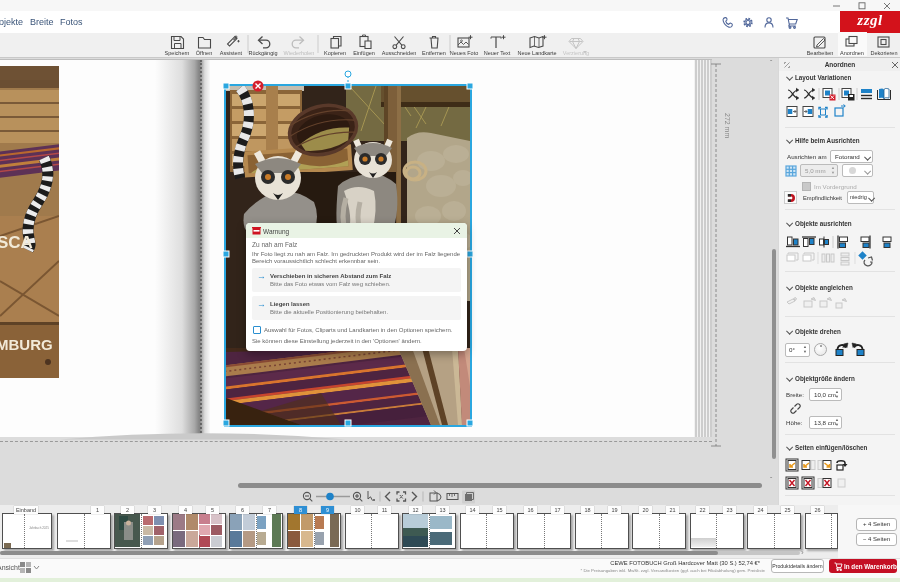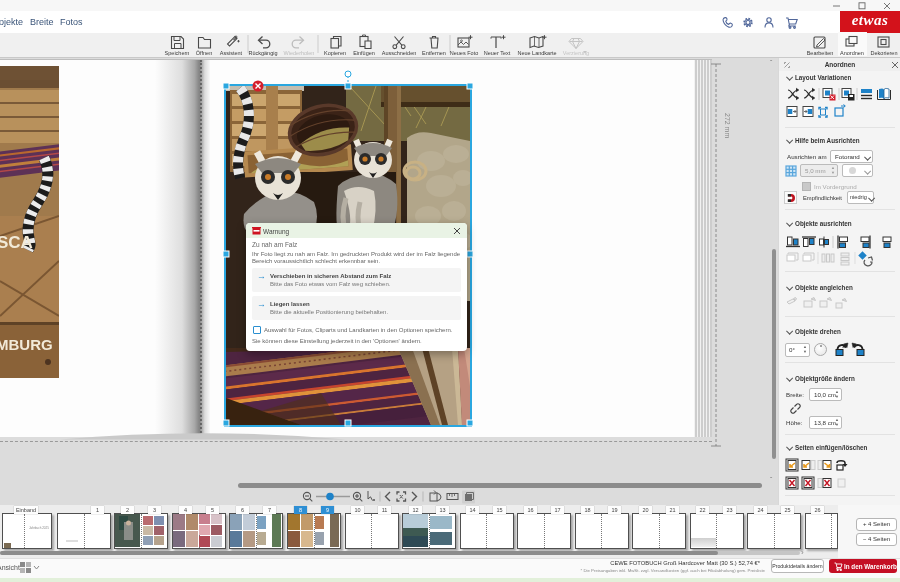--- a/index.html
+++ b/index.html
@@ -31,21 +31,21 @@
     <circle cx="30" cy="6.5" r="3.2" stroke-width="0.8"></circle>
     <circle cx="51" cy="4" r="2.2"></circle>
     <path d="M47 11.5 c0 -3 1.7 -4.6 4 -4.6 c2.3 0 4 1.6 4 4.6"></path>
     <path d="M68 2 h2 l1.2 6 h6.5 l1.5 -4.5 h-8.5 M71.5 8 l-0.7 2 h7"></path>
     <circle cx="72" cy="11.5" r="0.9"></circle>
     <circle cx="76.5" cy="11.5" r="0.9"></circle>
   </g>
 </svg>
 
 <div class="abs" style="left:840px;top:11px;width:60px;height:22px;background:#d3121b;"></div>
-<div class="abs" style="left:840px;top:12px;width:60px;text-align:center;color:#fff;font-size:15px;font-style:italic;font-weight:bold;font-family:'Liberation Serif',serif;letter-spacing:0.5px;">etwas</div>
+<div class="abs" style="left:840px;top:12px;width:60px;text-align:center;color:#fff;font-size:15px;font-style:italic;font-weight:bold;font-family:'Liberation Serif',serif;letter-spacing:0.5px;">zzgl</div>
 
 <div class="abs" style="left:0;top:33px;width:900px;height:25px;background:#f0f0f0;border-bottom:1px solid #c9c9c9;box-sizing:border-box;"></div>
 <svg class="abs" style="left:0;top:32px;" width="900" height="24" viewBox="0 0 900 24">
   <g stroke="#4a4a4a" stroke-width="1.1" fill="none">
 
     <path d="M171.5 4.5 h9.5 l2.5 2.5 v9.5 h-12 Z"></path>
     <path d="M174 4.5 v4 h6 v-4 M174.5 16.5 v-5 h6.5 v5" stroke-width="1"></path>
 
     <path d="M198.5 5.5 h4.5 l1.5 2 h6 v8.5 h-12 Z"></path>
 

